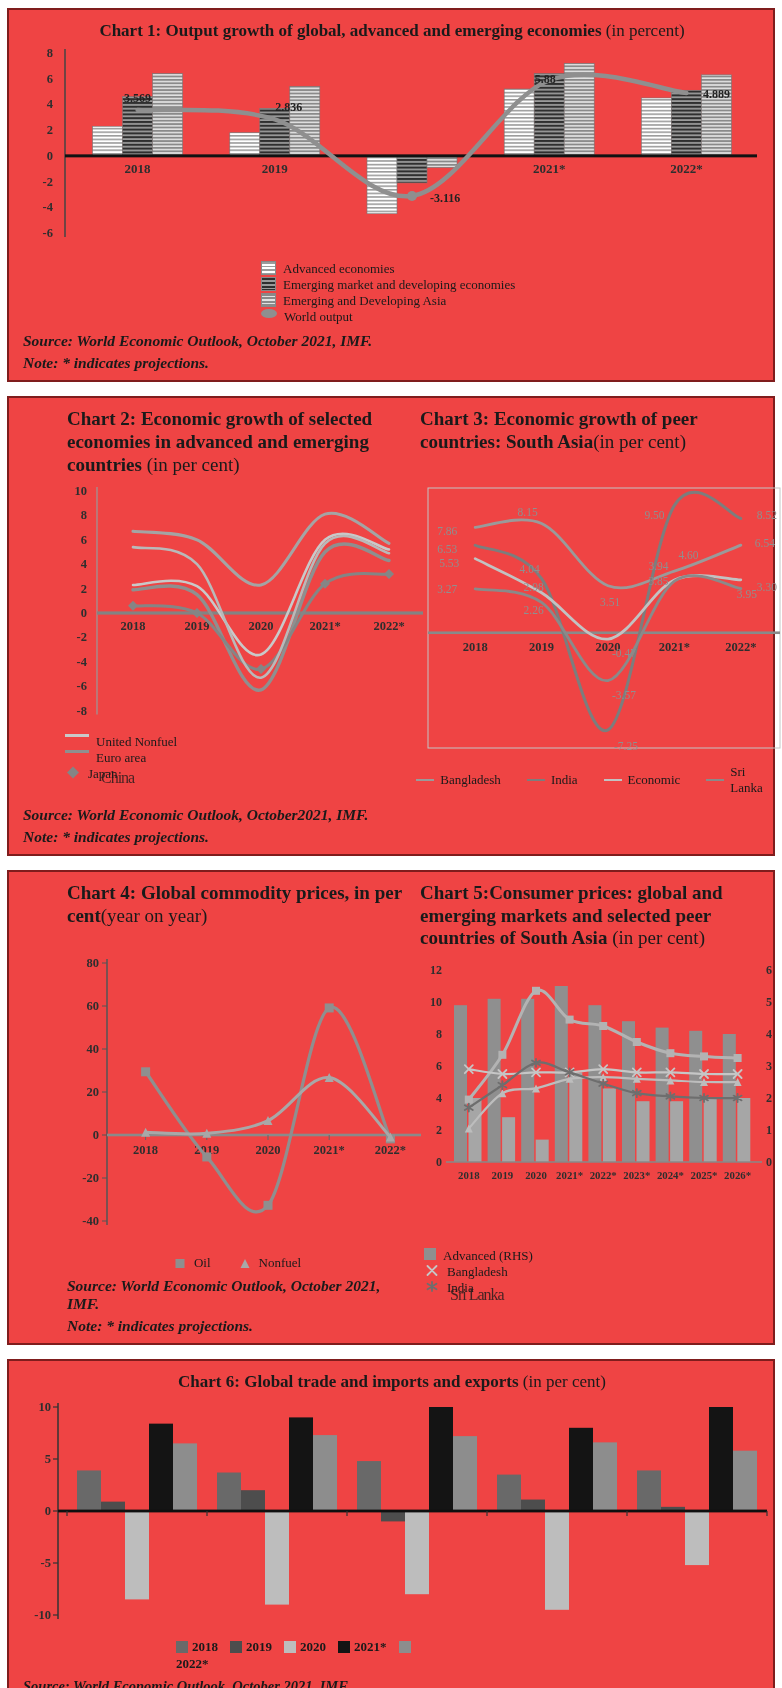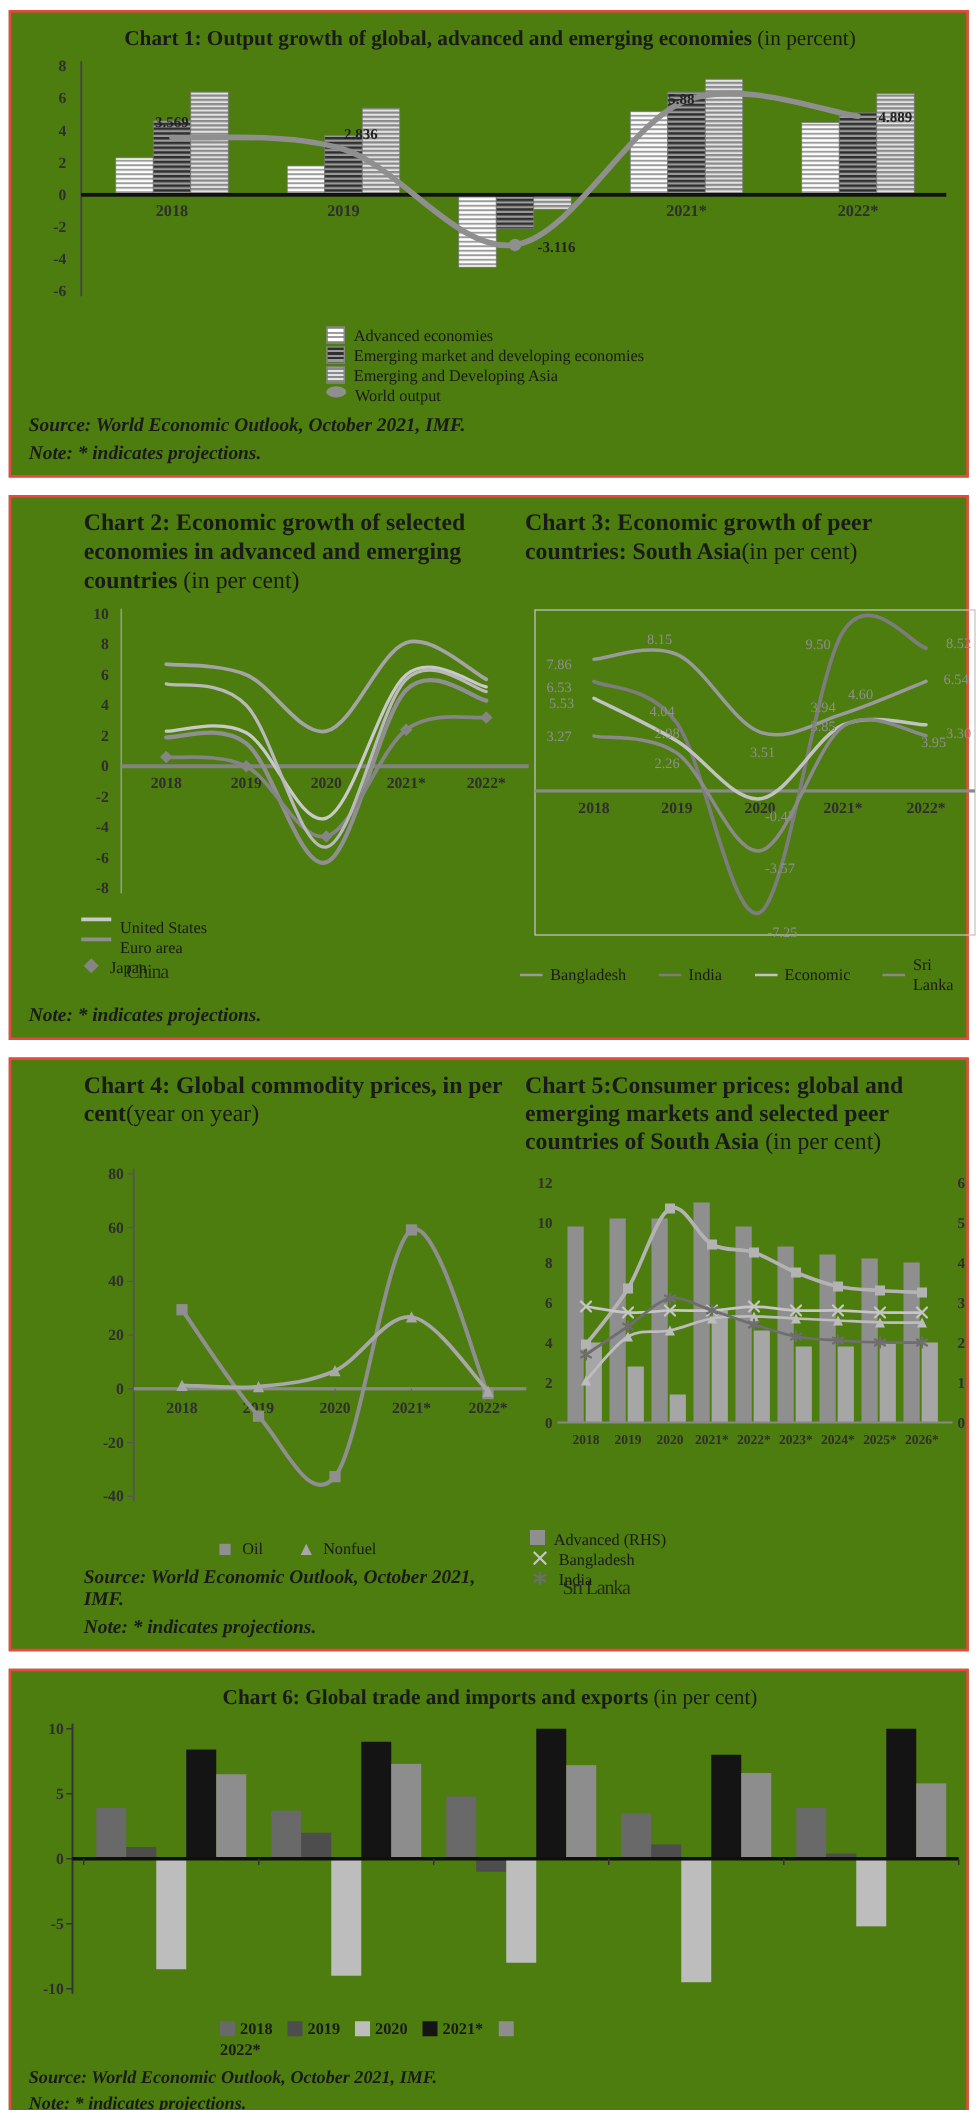--- a/index.html
+++ b/index.html
@@ -1,16 +1,16 @@
 <!DOCTYPE html>
 <html><head>
 <meta charset="utf-8">
 <style>
   html,body{margin:0;padding:0;background:#fff;width:782px;font-family:"Liberation Serif",serif;color:#1a1a1a;}
-  .panel{border:2px solid #ef4444;margin:8px 7px 14px 7px;padding:8px 12px 6px 12px;background:#4d7c0f;}
+  .panel{border:2px solid #7f1d1d;margin:8px 7px 14px 7px;padding:8px 12px 6px 12px;background:#ef4444;}
   .p-title{font-size:17px;line-height:1.25;margin:2px 0 4px 2px;}
   .p-title .b{font-weight:bold;}
   .t-center{text-align:center;}
   .t2{font-size:19px;line-height:1.2;margin-bottom:6px;}
   .cols{display:flex;gap:10px;margin-left:44px;}
   .col{flex:1;min-width:0;}
   svg{display:block;}
   svg text{font-family:"Liberation Serif",serif;}
   .legend{font-size:13px;line-height:15px;}
   .lrow{display:flex;align-items:flex-start;gap:7px;margin:1px 0;position:relative;white-space:nowrap;}
@@ -136,21 +136,21 @@
           <path d="M132,125L137,130L132,135L127,130Z" stroke="none" stroke-width="0" fill="#858585" stroke-linecap="round" stroke-linejoin="round"></path>
           <path d="M196,181.11999999999998L201,186.11999999999998L196,191.11999999999998L191,186.11999999999998Z" stroke="none" stroke-width="0" fill="#858585" stroke-linecap="round" stroke-linejoin="round"></path>
           <path d="M260,95.71999999999998L265,100.71999999999998L260,105.71999999999998L255,100.71999999999998Z" stroke="none" stroke-width="0" fill="#858585" stroke-linecap="round" stroke-linejoin="round"></path>
           <path d="M324,85.96L329,90.96L324,95.96L319,90.96Z" stroke="none" stroke-width="0" fill="#858585" stroke-linecap="round" stroke-linejoin="round"></path>
           <path d="M68,48.26C78.66666666666667,49.68333333333333,110.66666666666667,47.85333333333333,132,56.8C153.33333333333334,65.74666666666667,174.66666666666666,106.21,196,101.94C217.33333333333334,97.67,238.66666666666666,38.093333333333334,260,31.180000000000003C281.3333333333333,24.26666666666667,313.3333333333333,55.58,324,60.459999999999994" stroke="#a4a4a4" stroke-width="3" fill="none" stroke-linecap="round" stroke-linejoin="round"></path>
           <path d="M68,64.11999999999999C78.66666666666667,66.96666666666665,110.66666666666667,59.443333333333314,132,81.19999999999999C153.33333333333334,102.95666666666666,174.66666666666666,198.11666666666667,196,194.66C217.33333333333334,191.20333333333332,238.66666666666666,81.19999999999999,260,60.459999999999994C281.3333333333333,39.72,313.3333333333333,68.59333333333333,324,70.22" stroke="#b9b9b9" stroke-width="2.6" fill="none" stroke-linecap="round" stroke-linejoin="round"></path>
         </svg>
       <div class="legend" id="leg2">
           <div class="lrow">
             <span class="sw" style="width: 24px; height: 3px; background: rgb(201, 201, 201);"></span>
-            <span>United States</span>
+            <span>United Nonfuel</span>
           </div>
           <div class="lrow">
             <span class="sw" style="width: 24px; height: 3px; background: rgb(143, 143, 143);"></span>
             <span>Euro area</span>
           </div>
           <div class="lrow">
             <svg width="16" height="13">
               <path d="M8,0.5L14,6.5L8,12.5L2,6.5Z" stroke="none" stroke-width="0" fill="#858585" stroke-linecap="round" stroke-linejoin="round"></path>
             </svg>
             <span>Japan</span>
@@ -206,20 +206,21 @@
             <span class="sw" style="width: 18px; height: 2.5px; background: rgb(194, 194, 194);"></span>
             <span>Economic</span>
           </span>
           <span class="item">
             <span class="sw" style="width: 18px; height: 2.5px; background: rgb(138, 138, 138);"></span>
             <span>Sri Lanka</span>
           </span>
         </div>
     </div>
   </div>
+  <div class="src">Source: World Economic Outlook, October2021, IMF.</div>
   <div class="src note">Note: * indicates projections.</div>
 </div>
 
 <div class="panel">
   <div class="cols">
     <div class="col">
       <div class="p-title t2"><span class="b">Chart 4: Global commodity prices, in per cent</span><span>(year on year)</span></div>
       <svg id="c4" width="366" height="300" class="fig gap-top">
           <text x="34" y="14" text-anchor="end" font-size="12.5" fill="#2e2e2e" font-weight="bold">80</text>
           <line x1="37" y1="10" x2="42" y2="10" stroke="#555" stroke-width="1"></line>

